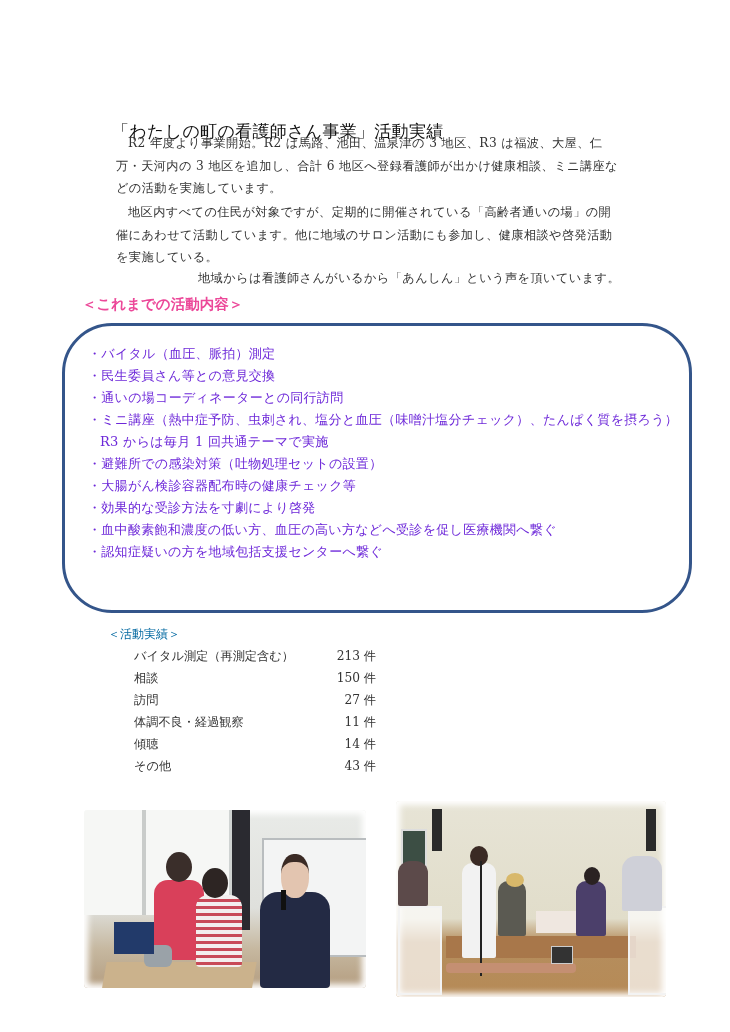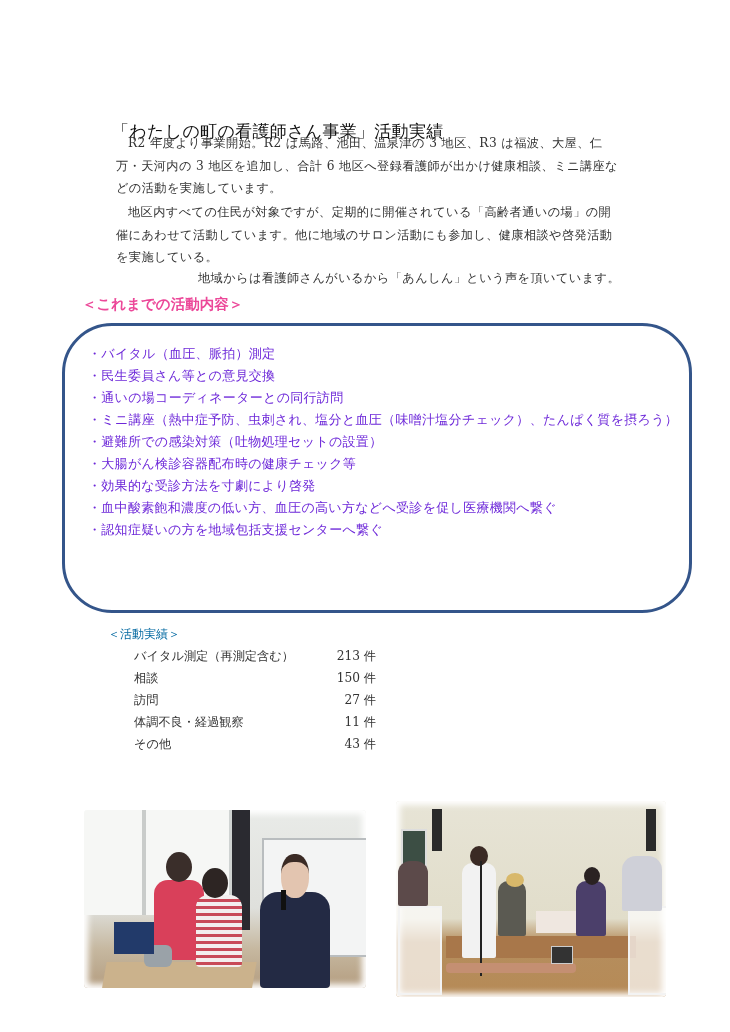--- a/index.html
+++ b/index.html
@@ -50,20 +50,21 @@
 
 <div class="abs section-head">＜これまでの活動内容＞</div>
 
 <div class="abs box"></div>
 
 <div class="abs list">
   <div>・バイタル（血圧、脈拍）測定</div>
   <div>・民生委員さん等との意見交換</div>
   <div>・通いの場コーディネーターとの同行訪問</div>
   <div>・ミニ講座（熱中症予防、虫刺され、塩分と血圧（味噌汁塩分チェック）、たんぱく質を摂ろう）</div>
+  <div class="sub">R3 からは毎月 1 回共通テーマで実施</div>
   <div>・避難所での感染対策（吐物処理セットの設置）</div>
   <div>・大腸がん検診容器配布時の健康チェック等</div>
   <div>・効果的な受診方法を寸劇により啓発</div>
   <div>・血中酸素飽和濃度の低い方、血圧の高い方などへ受診を促し医療機関へ繋ぐ</div>
   <div>・認知症疑いの方を地域包括支援センターへ繋ぐ</div>
 </div>
 
 <div class="abs results-head">＜活動実績＞</div>
 
 <div class="abs results">
@@ -75,20 +76,24 @@
     <span class="lbl">相談</span>
     <span class="val">150 件</span>
   </div>
   <div class="row">
     <span class="lbl">訪問</span>
     <span class="val">27 件</span>
   </div>
   <div class="row">
     <span class="lbl">体調不良・経過観察</span>
     <span class="val">11 件</span>
+  </div>
+  <div class="row">
+    <span class="lbl">傾聴</span>
+    <span class="val">14 件</span>
   </div>
   <div class="row">
     <span class="lbl">その他</span>
     <span class="val">43 件</span>
   </div>
 </div>
 
 <div class="abs photo photo1">
   <div class="shape" style="left:0;top:0;width:145px;height:105px;background:#f6f7f5;border-right:3px solid #cfd3d2;"></div>
   <div class="shape" style="left:58px;top:0;width:4px;height:105px;background:#c9ccca;"></div>

